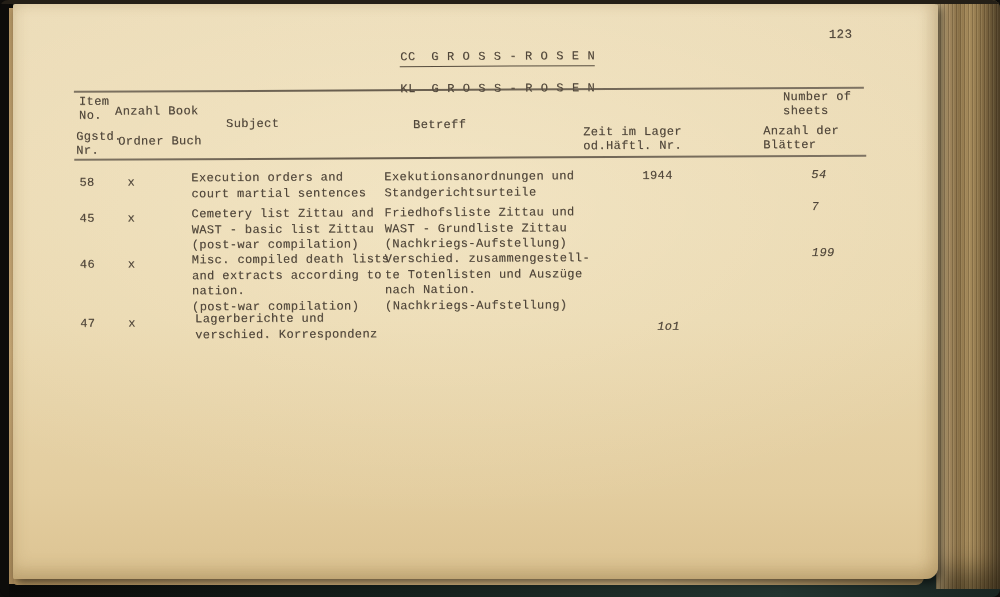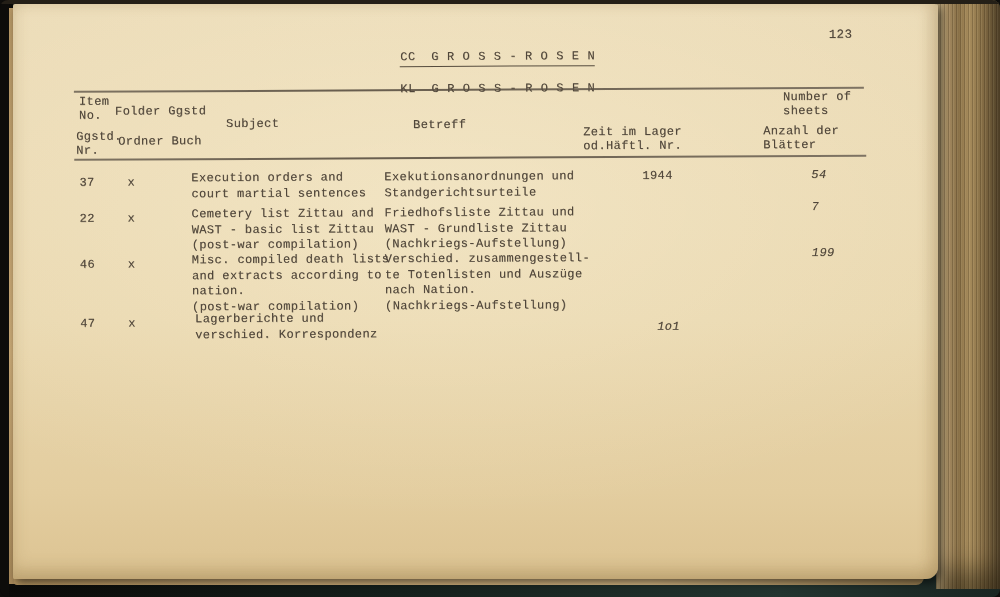--- a/index.html
+++ b/index.html
@@ -76,46 +76,46 @@
         <span class="u">CC  G R O S S - R O S E N</span><br>
         <span>KL  G R O S S - R O S E N</span>
       </div>
 
       <div class="rule rule-top"></div>
 
       <div class="txt h" style="left:80px; top:94px;">Item
 No.</div>
       <div class="txt h" style="left:77px; top:129px;">Ggstd.
 Nr.</div>
-      <div class="txt h" style="left:116px; top:104px;">Folder Ggstd</div>
+      <div class="txt h" style="left:116px; top:104px;">Anzahl Book</div>
       <div class="txt h" style="left:119px; top:134px;">Ordner Buch</div>
       <div class="txt h" style="left:227px; top:117px;">Subject</div>
       <div class="txt h" style="left:414px; top:119px;">Betreff</div>
       <div class="txt h" style="left:584px; top:127px;">Zeit im Lager
 od.Häftl. Nr.</div>
       <div class="txt h" style="left:784px; top:93px;">Number of
 sheets</div>
       <div class="txt h" style="left:764px; top:127px;">Anzahl der
 Blätter</div>
 
       <div class="rule rule-mid"></div>
 
       <div class="row" style="top:170px;">
-        <div class="cell c-item">37</div>
+        <div class="cell c-item">58</div>
         <div class="cell c-folder">x</div>
         <div class="cell c-subject">Execution orders and
 court martial sentences</div>
         <div class="cell c-betreff">Exekutionsanordnungen und
 Standgerichtsurteile</div>
         <div class="cell c-time">1944</div>
         <div class="cell c-sheets">54</div>
       </div>
 
       <div class="row" style="top:206px;">
-        <div class="cell c-item">22</div>
+        <div class="cell c-item">45</div>
         <div class="cell c-folder">x</div>
         <div class="cell c-subject">Cemetery list Zittau and
 WAST - basic list Zittau
 (post-war compilation)</div>
         <div class="cell c-betreff">Friedhofsliste Zittau und
 WAST - Grundliste Zittau
 (Nachkriegs-Aufstellung)</div>
         <div class="cell c-time"></div>
         <div class="cell c-sheets nudge-up">7</div>
       </div>

